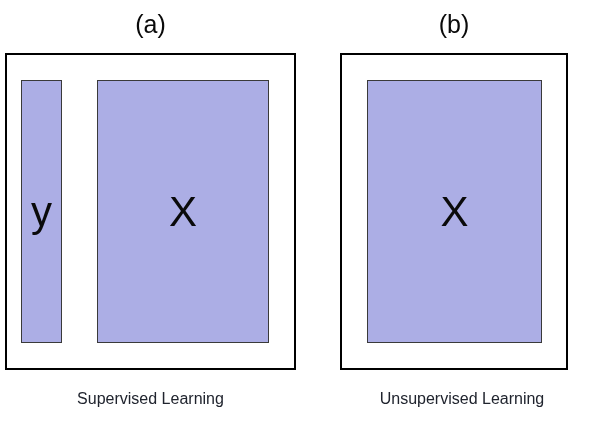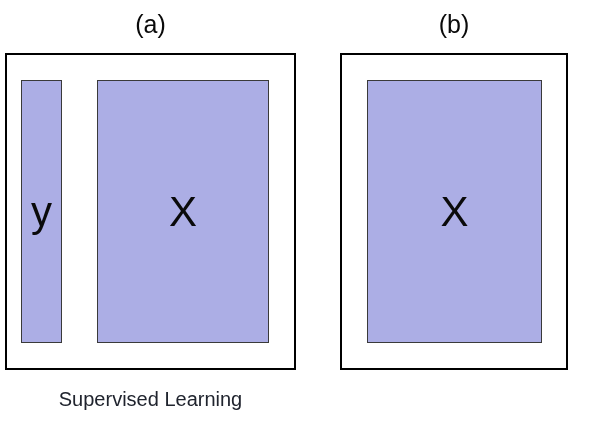--- a/index.html
+++ b/index.html
@@ -54,21 +54,21 @@
     color: #0a0a0a;
   }
   .block.y-col   { left: 14px; width: 41px; }
   .block.x-big-a { left: 90px; width: 172px; }
   .block.x-big-b { left: 25px; width: 175px; }
 
   .caption {
     position: absolute;
     top: 386px;
     text-align: center;
-    font-size: 20px;
+    font-size: 16px;
     line-height: 26px;
     white-space: nowrap;
     color: var(--caption-color, #20242e);
   }
   .caption.a { left: 5px;   width: 291px; }
   .caption.b { left: 338px; width: 248px; }
 </style>
 </head>
 <body>
 
@@ -88,14 +88,15 @@
   <div class="caption a">Supervised Learning</div>
 
   <div class="panel-label b">(b)</div>
 
   <div class="frame b">
     <div class="block x-big-b">
       <span class="letter">X</span>
     </div>
   </div>
 
+  <div class="caption b">Unsupervised Learning</div>
 
 </div>
 
 </body></html>

